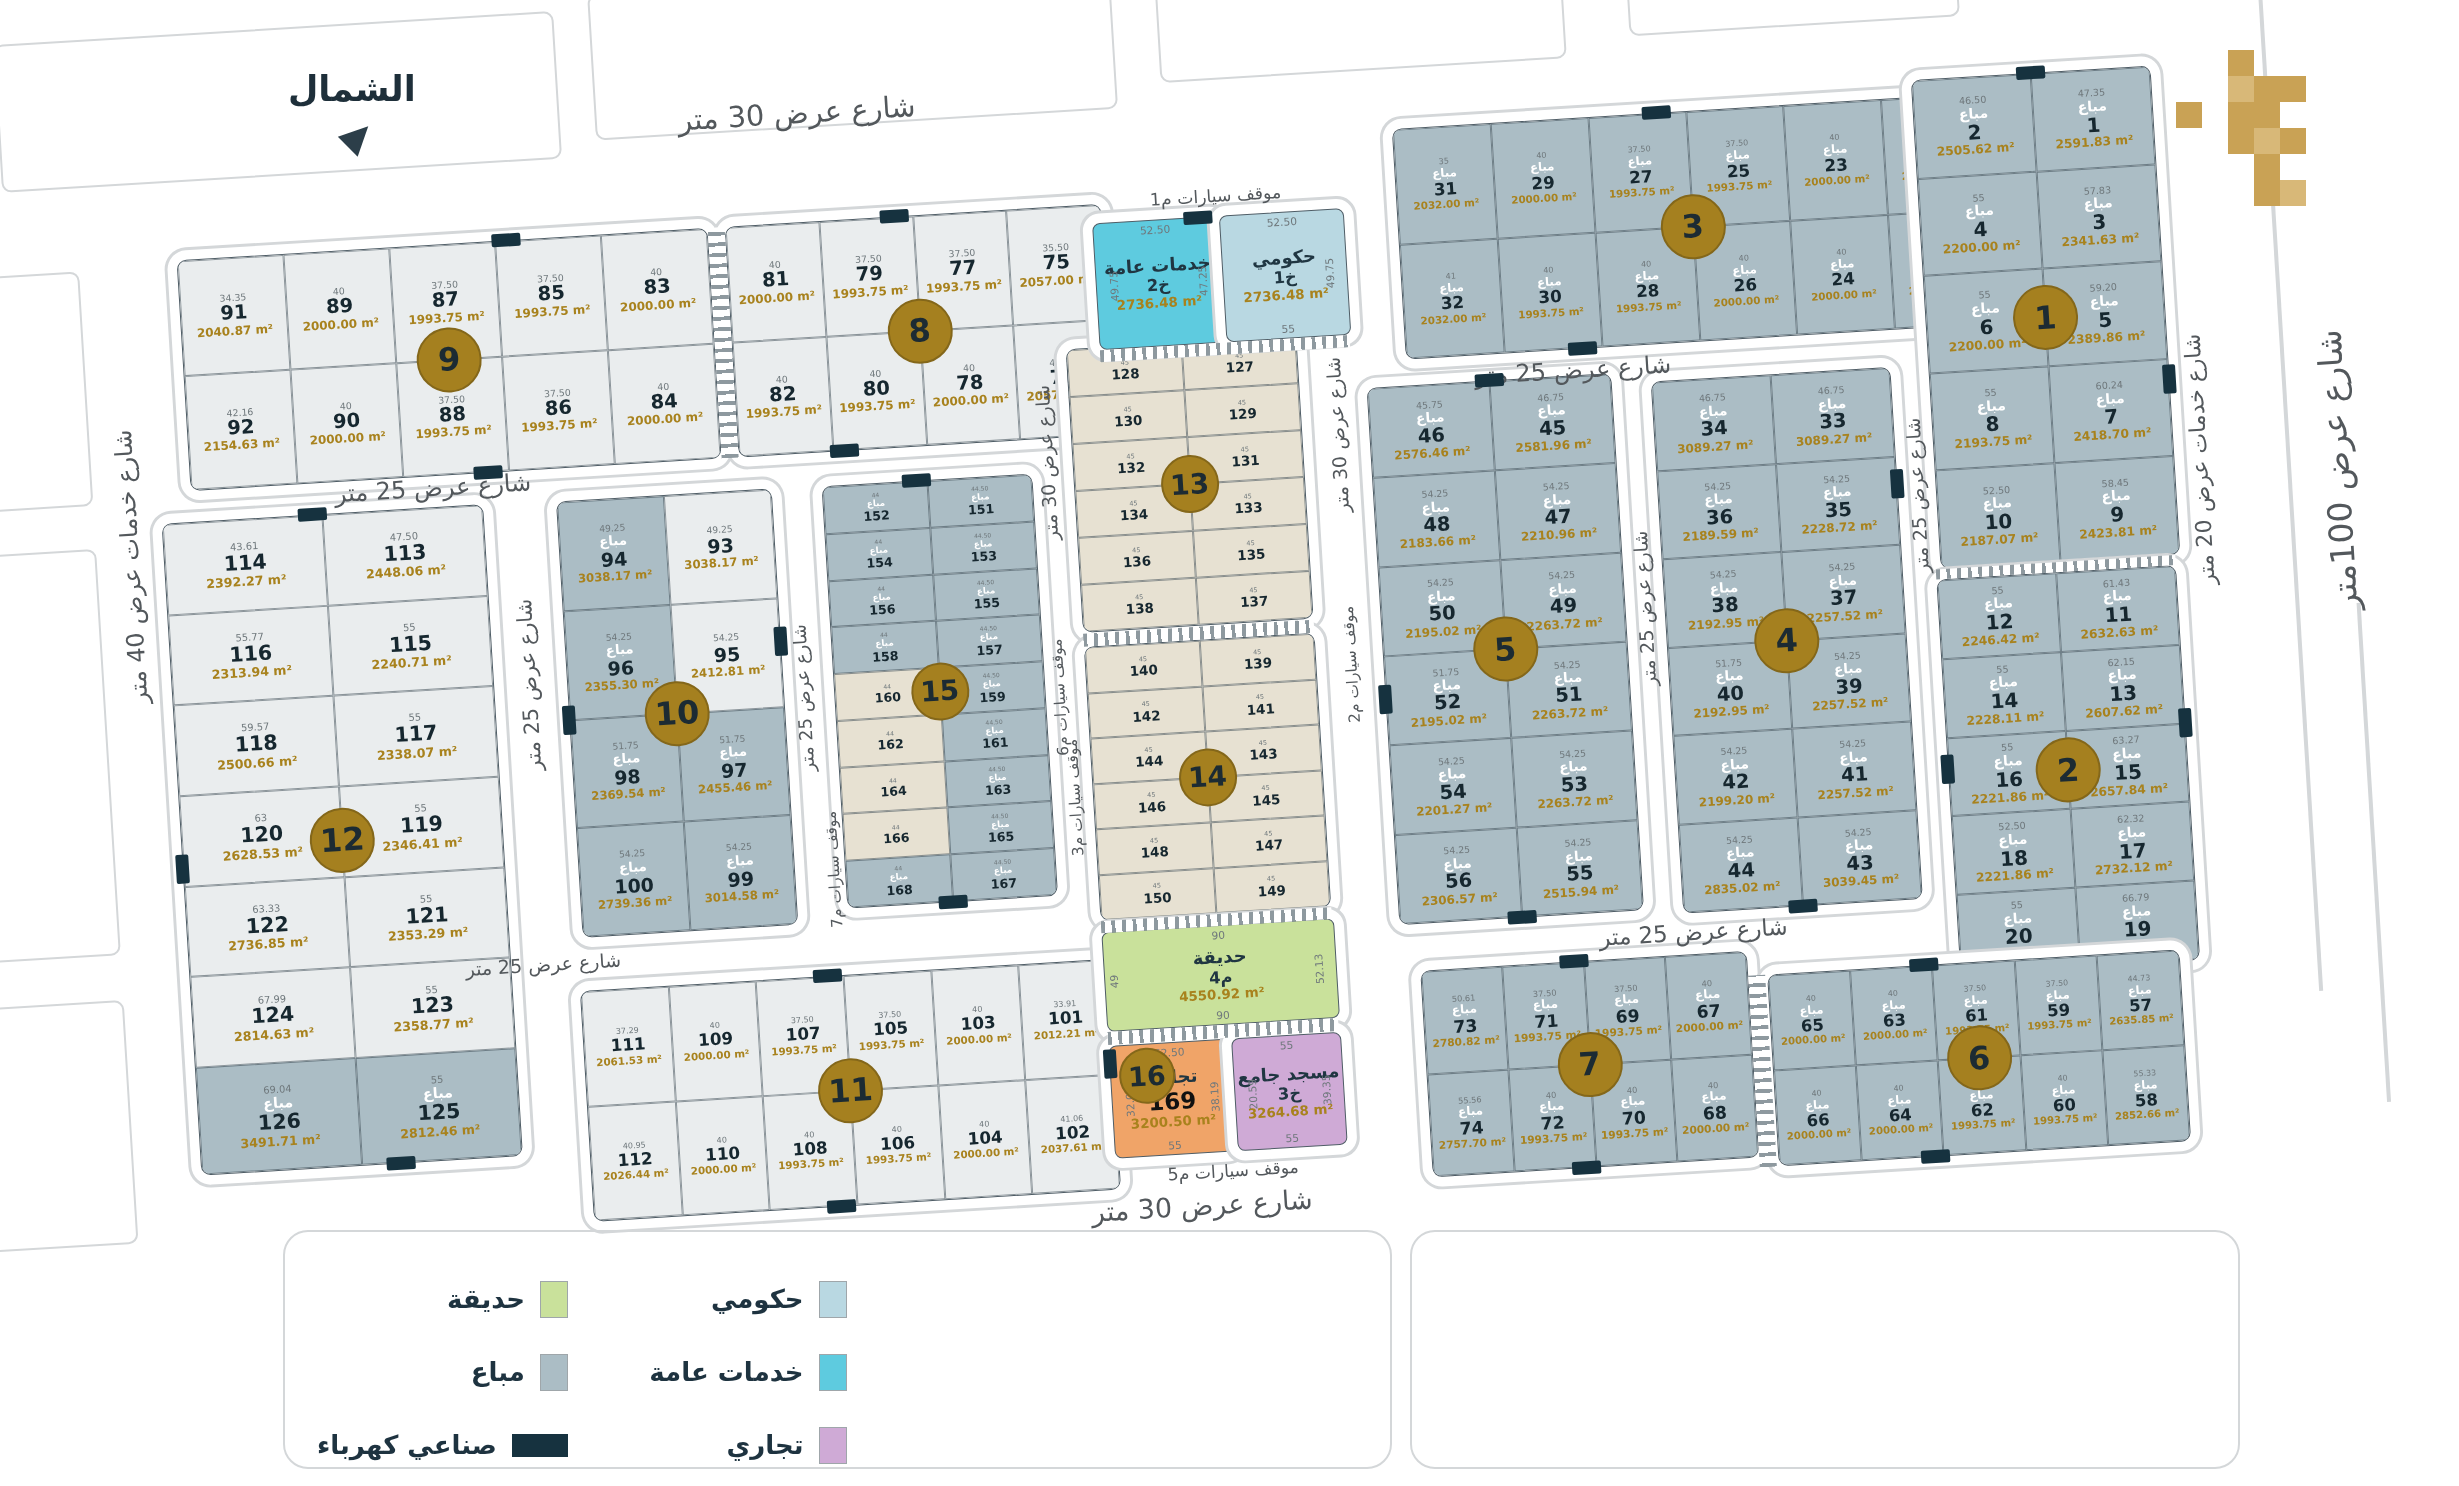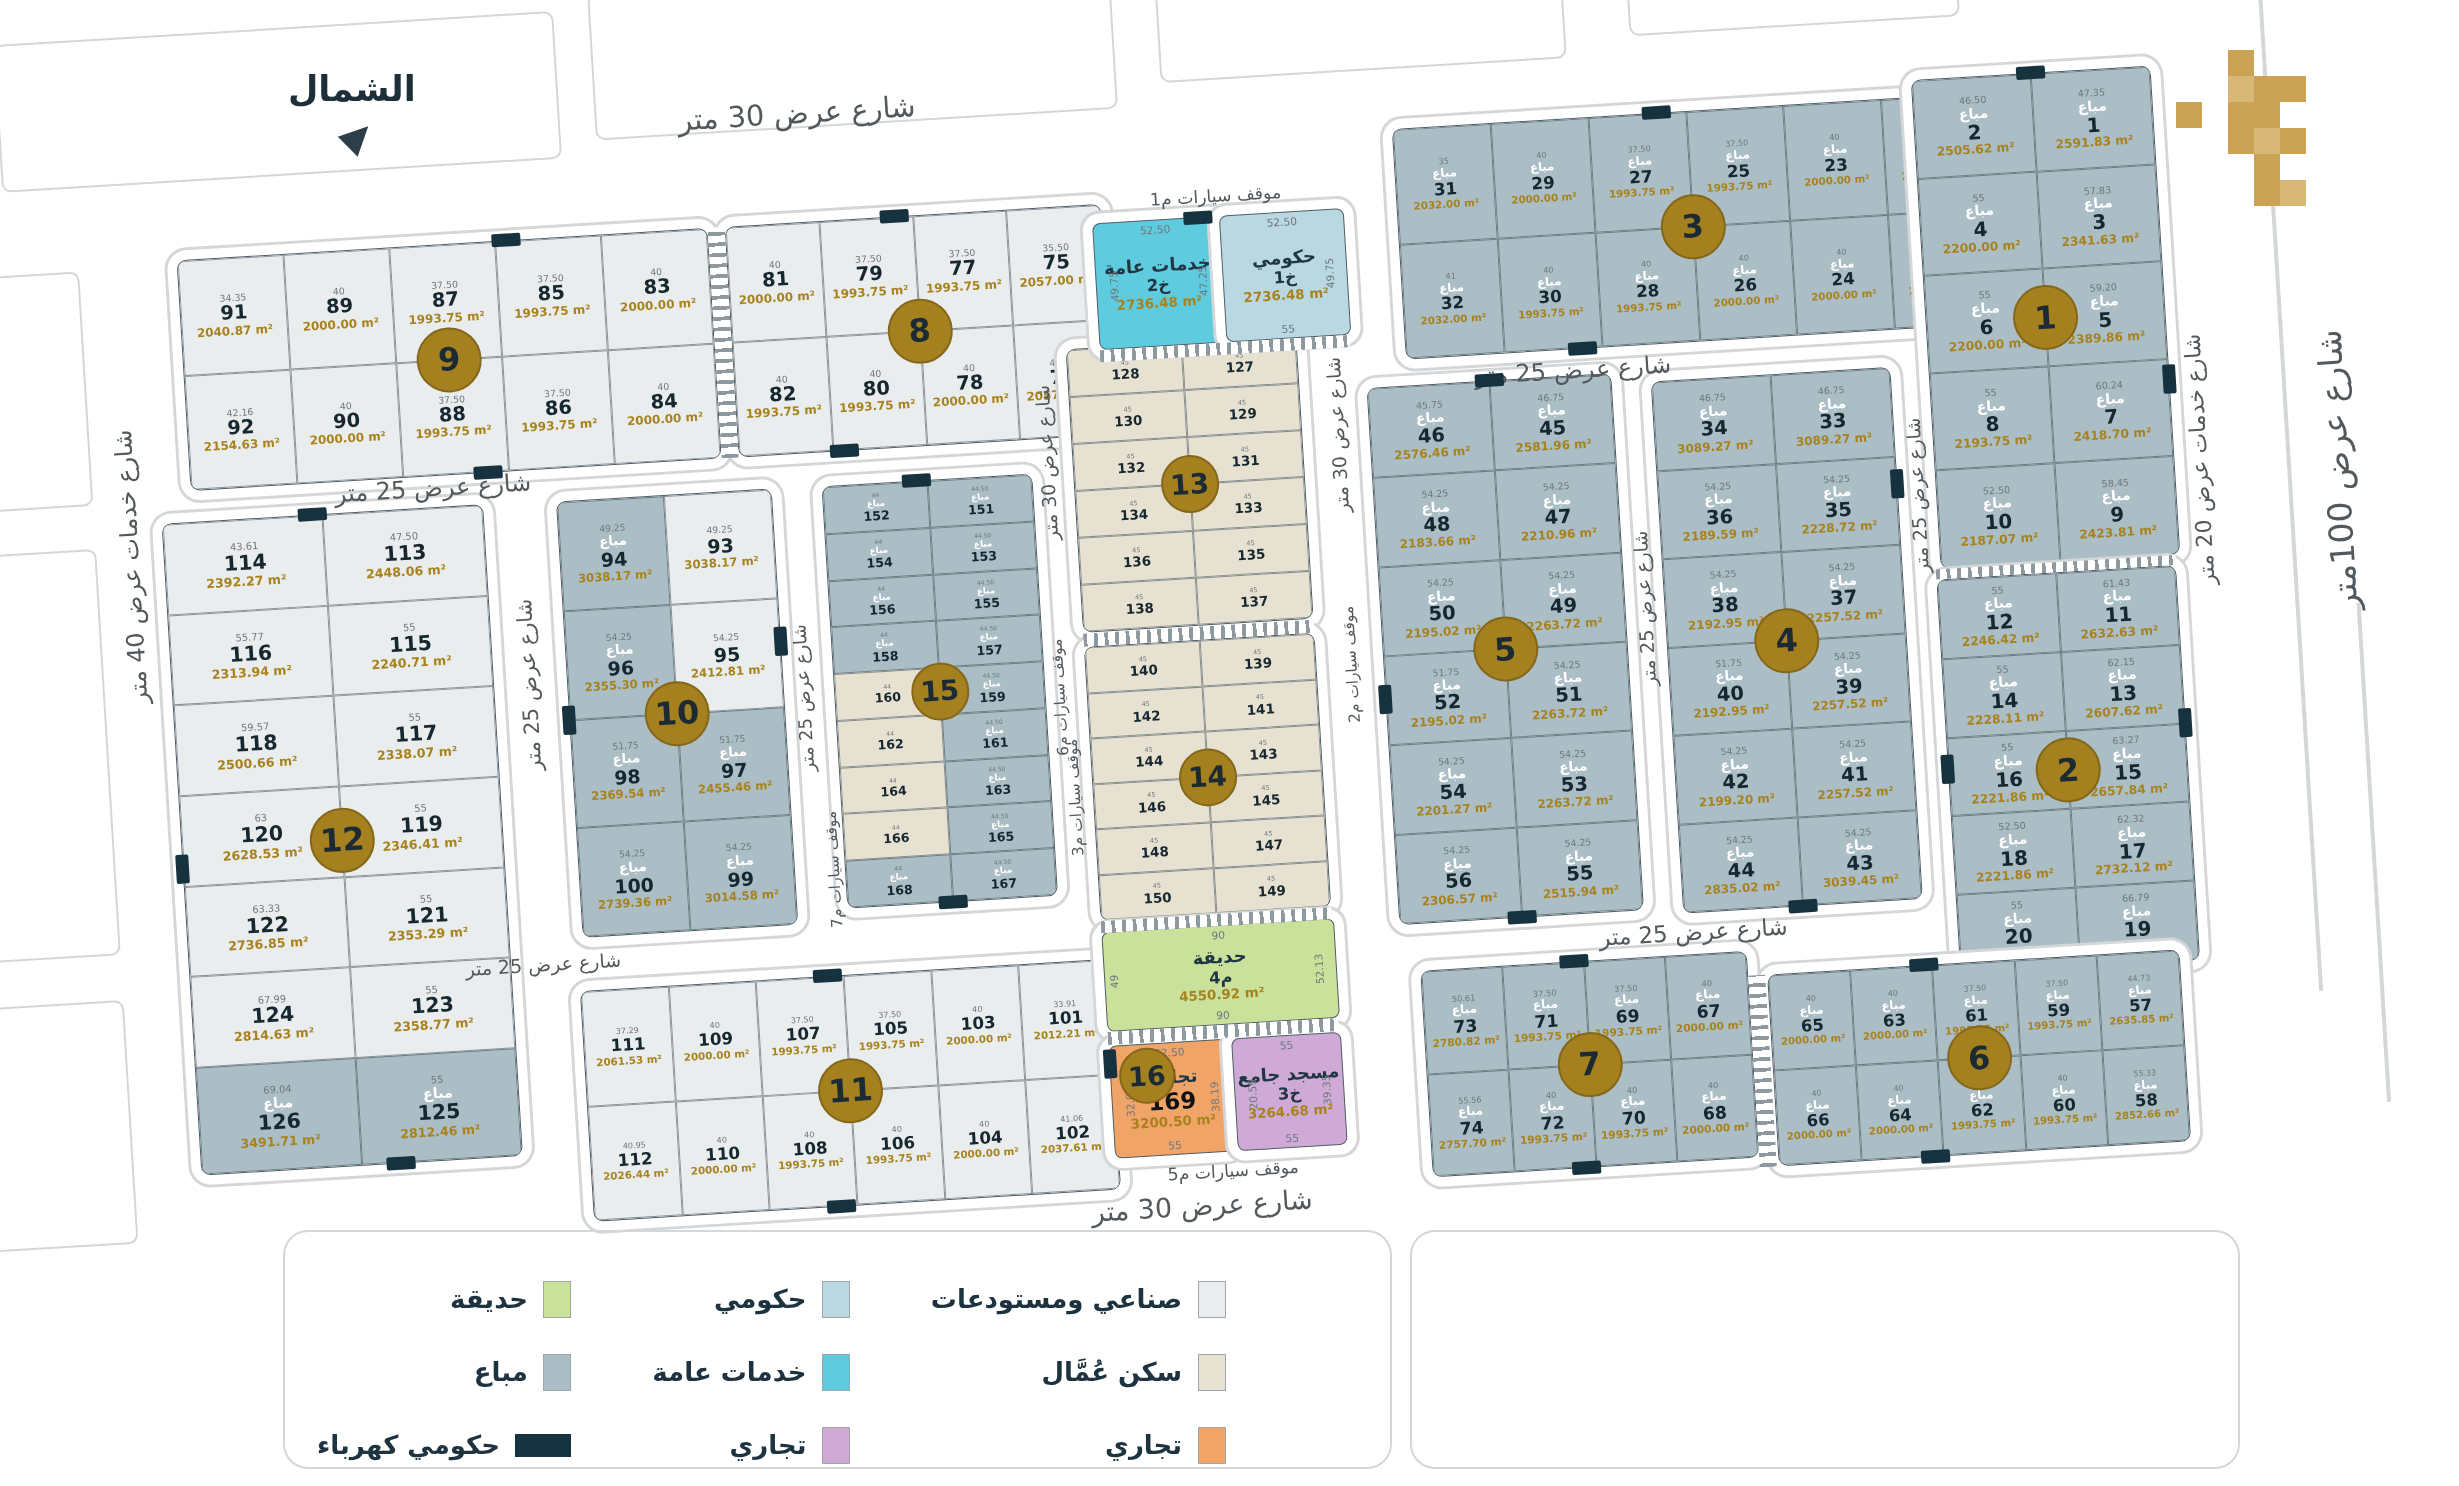--- a/index.html
+++ b/index.html
@@ -1199,50 +1199,36 @@
         <div class="lcol">
           <div class="litem">
             <span class="llabel">حديقة</span>
             <span class="lsw" style="background: var(--garden);"></span>
           </div>
           <div class="litem">
             <span class="llabel">مباع</span>
             <span class="lsw" style="background: var(--sold);"></span>
           </div>
           <div class="litem">
-            <span class="llabel">حكومي كهرباء</span>
+            <span class="llabel">صناعي كهرباء</span>
             <span class="lsw wide" style="background: var(--electricity);"></span>
           </div>
         </div>
         <div class="lcol">
           <div class="litem">
             <span class="llabel">حكومي</span>
             <span class="lsw" style="background: var(--government);"></span>
           </div>
           <div class="litem">
             <span class="llabel">خدمات عامة</span>
             <span class="lsw" style="background: var(--services);"></span>
           </div>
           <div class="litem">
             <span class="llabel">تجاري</span>
             <span class="lsw" style="background: var(--mosque);"></span>
-          </div>
-        </div>
-        <div class="lcol">
-          <div class="litem">
-            <span class="llabel">صناعي ومستودعات</span>
-            <span class="lsw" style="background: var(--industrial);"></span>
-          </div>
-          <div class="litem">
-            <span class="llabel">سكن عُمَّال</span>
-            <span class="lsw" style="background: var(--worker);"></span>
-          </div>
-          <div class="litem">
-            <span class="llabel">تجاري</span>
-            <span class="lsw" style="background: var(--commercial);"></span>
           </div>
         </div>
       </div>
   <div class="ctx" style="left: 283px; top: 1230px; width: 1105px; height: 235px; border-radius: 25px;"></div>
       <div class="ctx" style="left: 1410px; top: 1230px; width: 826px; height: 235px; border-radius: 25px;"></div>
     </div>
 </div>
 
 
 </body></html>

